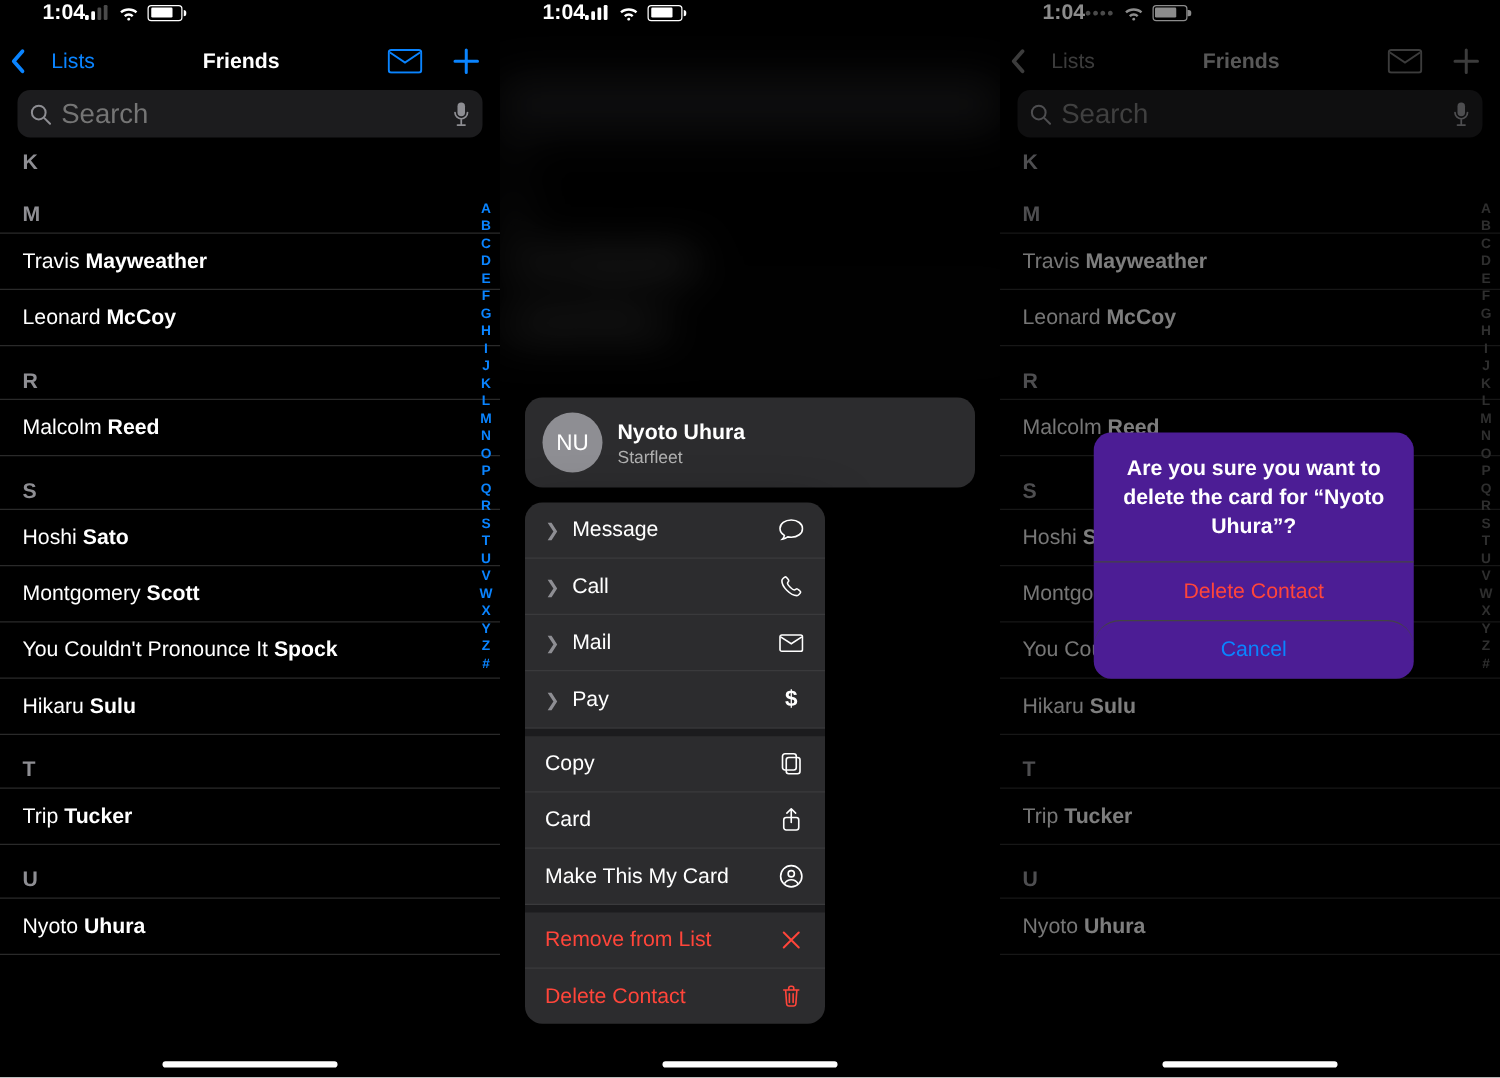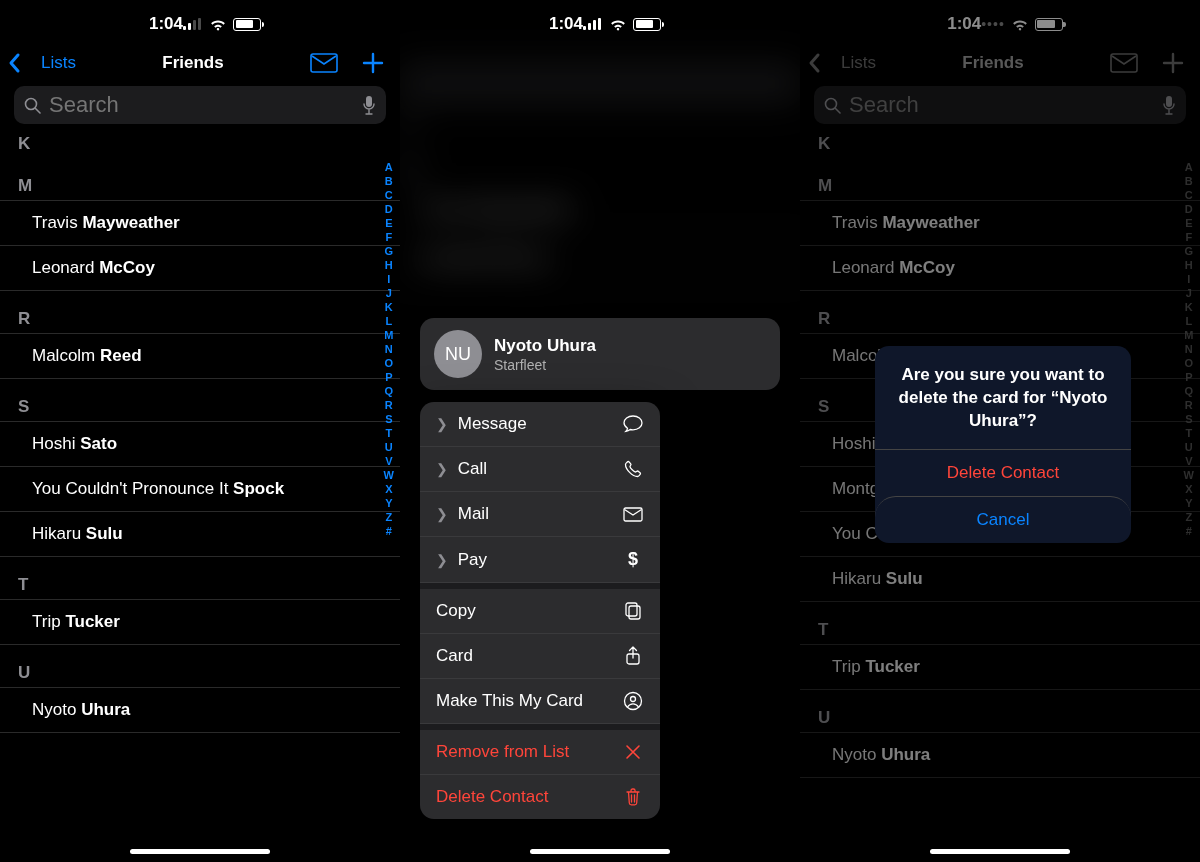--- a/index.html
+++ b/index.html
@@ -16,23 +16,23 @@
     height: 862px;
     background: #000;
     color: #fff;
     position: relative;
     overflow: hidden;
     border-right: 0;
   }
   
   .status-bar {
     display: flex;
-    justify-content: center;
+    justify-content: flex-start;
     align-items: center;
-    padding: 14px 24px 6px 34px;
+    padding: 0 24px 6px 34px;
     font-size: 17px;
     font-weight: 600;
   }
   .status-icons { display: flex; align-items: center; gap: 6px; }
   .sig { width: 20px; height: 12px; position: relative; display:flex; align-items:flex-end; gap:2px; }
   .sig span { display:inline-block; width:3px; background:#fff; border-radius:1px; }
   .sig .b1{height:4px;} .sig .b2{height:7px;} .sig .b3{height:10px;} .sig .b4{height:12px;}
   .sig.dim .b3, .sig.dim .b4 { background:#4a4a4a; }
   .wifi { width:18px; height:13px; }
   .battery {
@@ -60,21 +60,21 @@
     margin: 2px 14px 6px; height: 38px; background:#1c1c1e; border-radius:10px;
     display:flex; align-items:center; padding:0 10px; gap:8px; color:#8e8e93;
   }
   .search input { flex:1; background:transparent; border:0; color:#fff; font-size:22px; outline:0;}
   .search .mag { color:#8e8e93; }
   .mic { color:#8e8e93; }
 
   
   .sec { padding: 4px 18px; font-size:17px; font-weight:600; color:#8e8e93; background:#000; margin-top:14px;}
   .sec.first { margin-top:2px;}
-  .row { padding: 12px 32px; font-size:17px; border-bottom:0.5px solid #2a2a2a; }
+  .row { padding: 12px 18px; font-size:17px; border-bottom:0.5px solid #2a2a2a; }
   .row .first { font-weight:400; }
   .row .last { font-weight:700; }
   .row.long .first { font-weight:400;margin-top:36px;}
   .row-sep-top { border-top:0.5px solid #2a2a2a; }
   .list-container{ position:relative;}
 
   
   .index-strip {
     position:absolute; right:2px; top:160px; display:flex; flex-direction:column;
     font-size:11px; font-weight:600; color:#0a84ff; line-height:14px; align-items:center;
@@ -116,21 +116,21 @@
   .ctx-item.destructive { color:#ff453a;gap:48px; }
   .ctx-sep { height:6px; background:#1c1c1e; }
   .ctx-item:last-child { border-bottom:0;}
   .ctx-chev { color:#8e8e93; font-size:14px;}
   .ctx-ico { width:22px; display:flex; justify-content:center; color:inherit;}
 
   
   .scrim { position:absolute; inset:0; background:rgba(0,0,0,0.45); }
   .alert {
     position:absolute; left:75px; right:69px; top:346px;
-    background:#0f172a; border-radius:14px; overflow:hidden; text-align:center;
+    background:#4c1d95; border-radius:14px; overflow:hidden; text-align:center;
   }
   .alert .msg { padding:18px 20px 16px; font-size:17px; font-weight:600; line-height:1.35;}
   .alert .btn { padding:13px 0; font-size:17px; border-top:0.5px solid #444;}
   .alert .btn.destructive { color:#ff453a; }
   .alert .btn.cancel { color:#0a84ff; font-weight:400;border-radius:21px;}
 
   .p3 .row { color:#d8d8d8; }
   .p3 .row .last { color:#e6e6e6; }
 
   svg { display:block; }
@@ -216,20 +216,24 @@
     <div class="sec">R</div>
     <div class="row row-sep-top">
       <span class="first">Malcolm</span>
       <span> </span><span class="last">Reed</span>
     </div>
 
     <div class="sec">S</div>
     <div class="row row-sep-top">
       <span class="first">Hoshi</span>
       <span> </span><span class="last">Sato</span>
+    </div>
+    <div class="row">
+      <span class="first">Montgomery</span>
+      <span> </span><span class="last">Scott</span>
     </div>
     <div class="row long">
       <span class="first">You Couldn't Pronounce It</span>
       <span> </span><span class="last">Spock</span>
     </div>
     <div class="row">
       <span class="first">Hikaru</span>
       <span> </span><span class="last">Sulu</span>
     </div>
 

